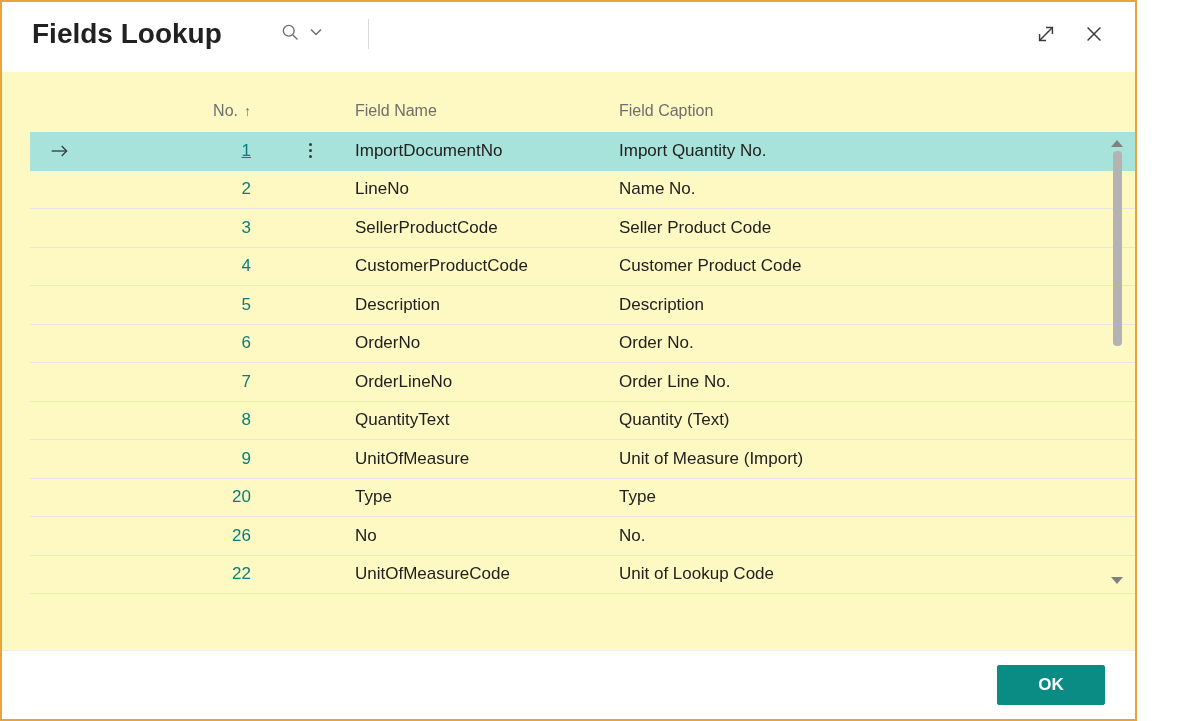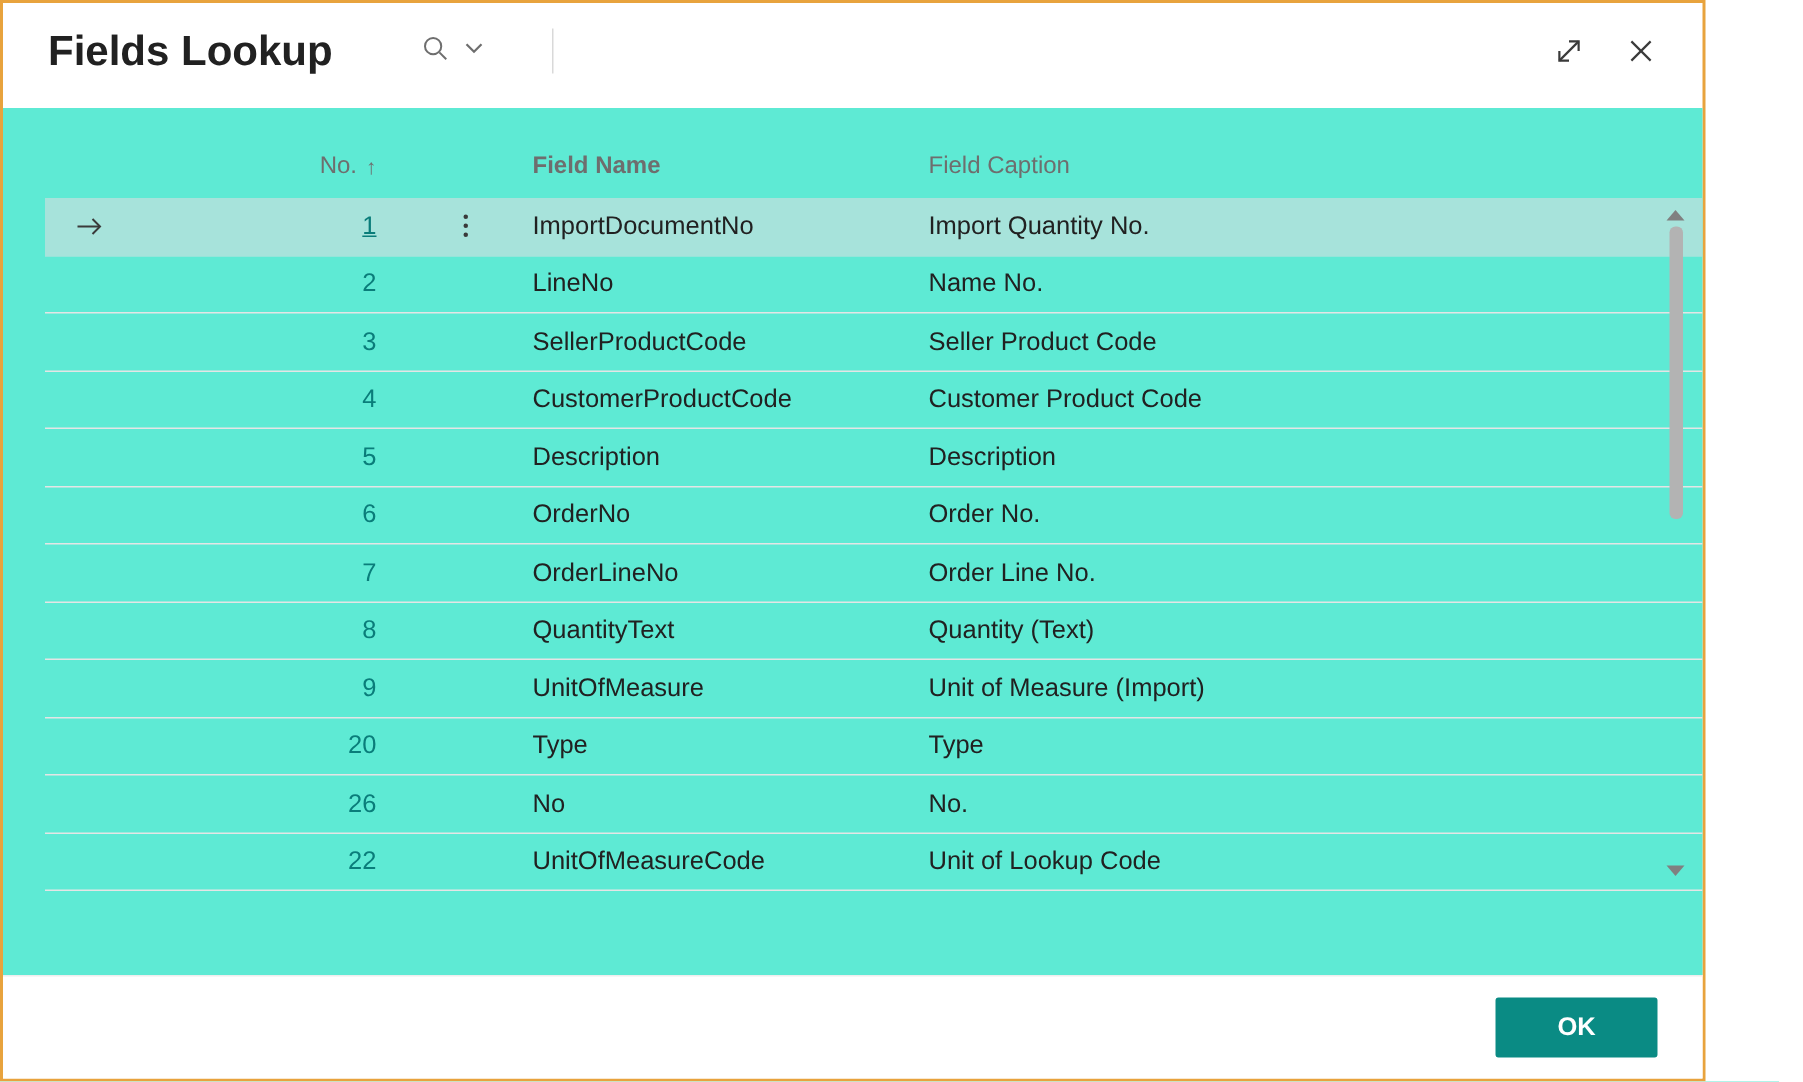--- a/index.html
+++ b/index.html
@@ -57,21 +57,21 @@
       gap: 26px;
       color: #3a3a3a;
     }
     .header-actions svg {
       width: 22px;
       height: 22px;
       stroke: #3a3a3a;
     }
     .content {
       flex: 1;
-      background: #5eead4;
+      background: #fef9c3;
       padding: 0 0 0 28px;
       position: relative;
       overflow: hidden;
     }
     .table-wrap {
       padding-top: 30px;
       height: 100%;
       position: relative;
     }
     .table-header {
@@ -84,21 +84,21 @@
     .col-no {
       width: 195px;
       text-align: right;
       padding-right: 34px;
       display: flex;
       justify-content: flex-end;
       align-items: center;
       gap: 6px;
     }
     .col-actions { width: 50px; }
-    .col-fieldname { width: 284px; padding-left: 20px; font-weight: bold; }
+    .col-fieldname { width: 284px; padding-left: 20px; }
     .col-caption { flex: 1; padding-left: 0; }
     .sort-arrow {
       font-size: 14px;
     }
     .rows {
       position: relative;
     }
     .row {
       display: flex;
       align-items: center;

